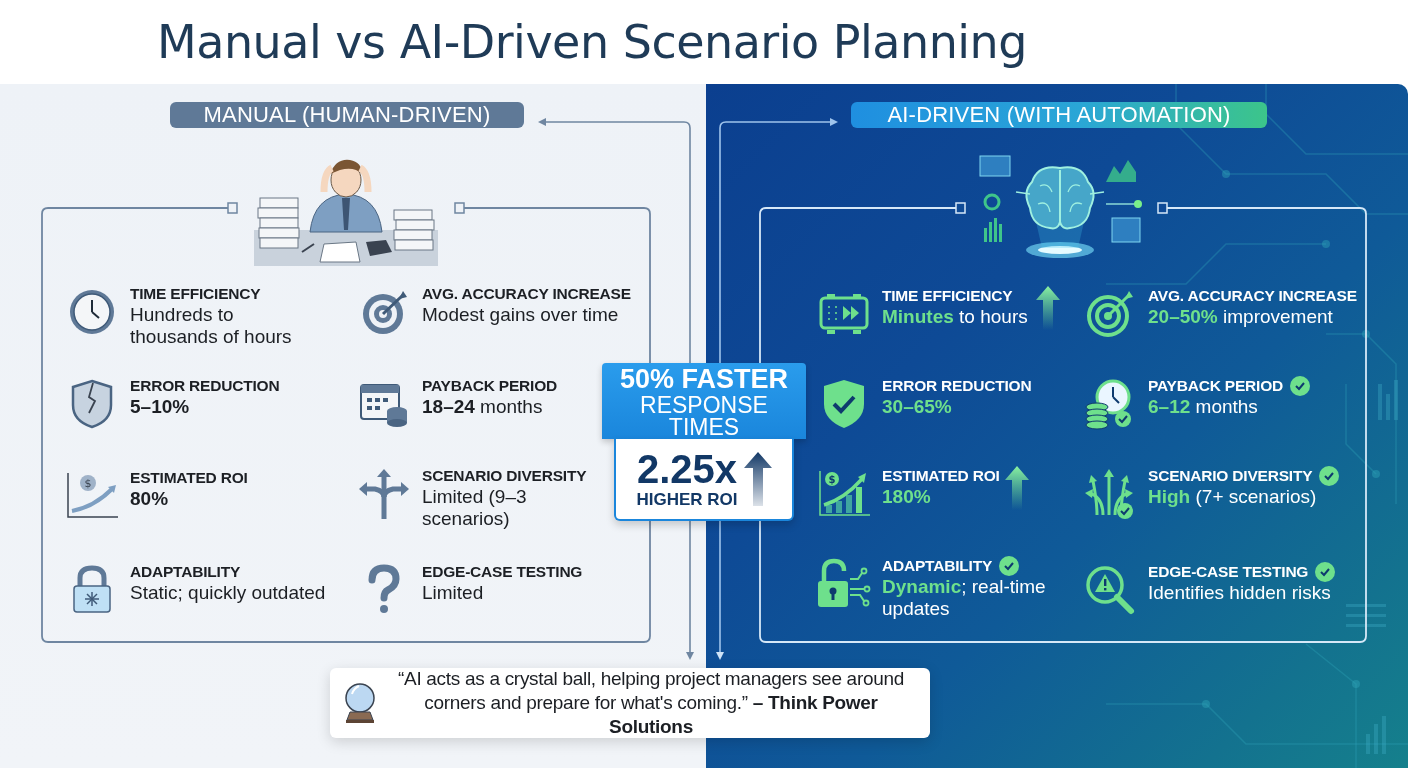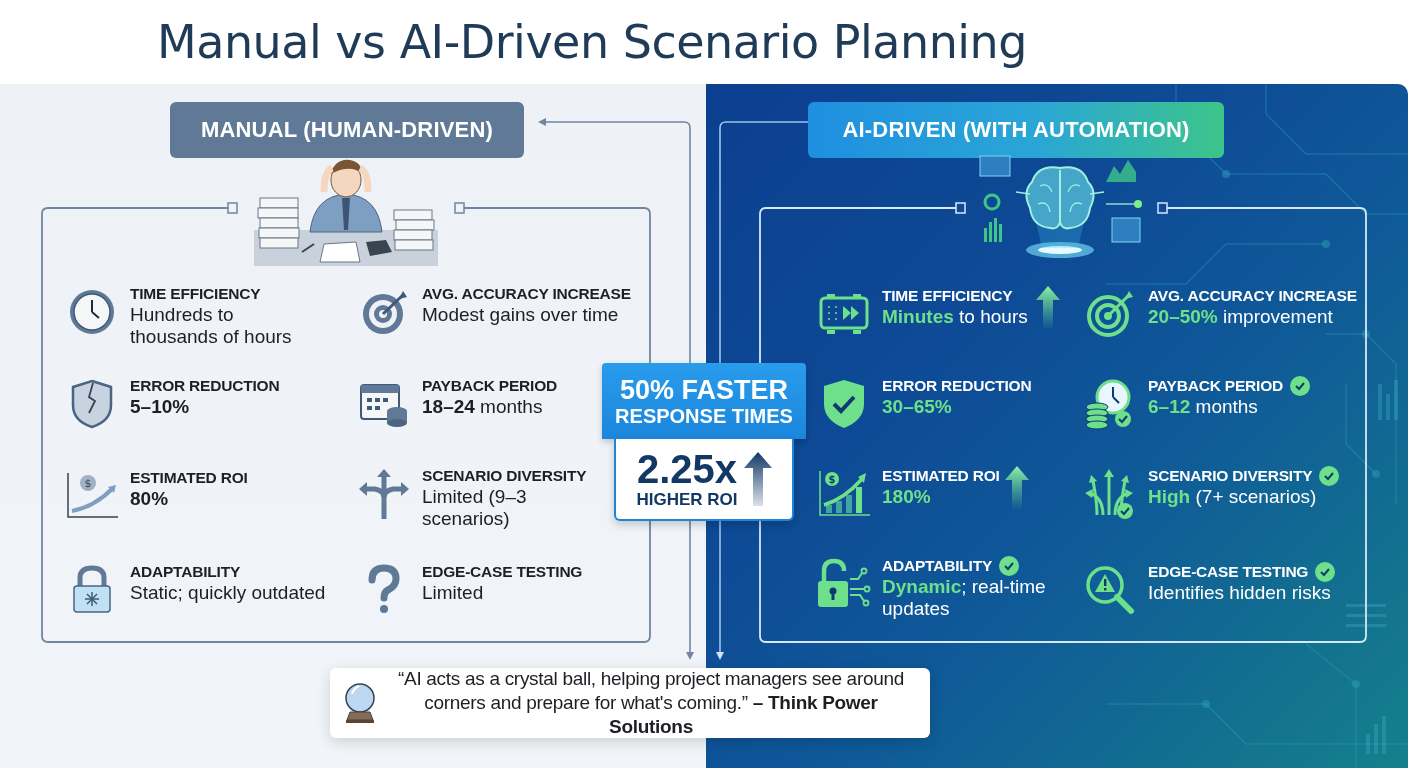--- a/index.html
+++ b/index.html
@@ -21,25 +21,25 @@
     position: absolute; left: 706px; top: 84px; width: 702px; height: 684px;
     background: linear-gradient(135deg, #0b3f8f 0%, #0e4a96 35%, #0f5a98 60%, #13728f 85%, #15808c 100%);
     border-top-right-radius: 10px;
     overflow: hidden;
   }
 
   
   .circuit { position: absolute; inset: 0; }
 
   .pill {
-    position: absolute; height: 56px; display: flex; align-items: center; justify-content: center;
-    font-weight: 700; font-size: 22px; color: #ffffff; border-radius: 6px; letter-spacing: 0.2px;
+    position: absolute; height: 26px; display: flex; align-items: center; justify-content: center;
+    font-weight: 400; font-size: 22px; color: #ffffff; border-radius: 6px; letter-spacing: 0.2px;
   }
   .pill-manual { left: 170px; top: 102px; width: 354px; background: #5f7997; }
-  .pill-ai { left: 808px; top: 102px; width: 416px; background: linear-gradient(90deg, #1f8fe0 0%, #2aa6d6 55%, #3cc58a 100%); }
+  .pill-ai { left: 851px; top: 102px; width: 416px; background: linear-gradient(90deg, #1f8fe0 0%, #2aa6d6 55%, #3cc58a 100%); }
 
   .metric { position: absolute; display: flex; align-items: flex-start; }
   .metric .ic { width: 56px; height: 56px; margin-right: 10px; flex: 0 0 56px; display: flex; align-items: center; justify-content: center; }
   .metric .txt { display: flex; flex-direction: column; }
   .m-label { font-size: 15.5px; font-weight: 700; letter-spacing: -0.2px; line-height: 20px; display: flex; align-items: center; }
   .m-value { font-size: 19px; line-height: 22px; }
   .left .m-label { color: #1c1f24; }
   .left .m-value { color: #1c1f24; }
   .right .m-label { color: #ffffff; }
   .right .m-value { color: #ffffff; }
@@ -49,21 +49,21 @@
   .check { display: inline-flex; width: 20px; height: 20px; border-radius: 50%; background: #6ee08c; margin-left: 7px; align-items: center; justify-content: center; }
 
   .badge { position: absolute; left: 602px; top: 363px; width: 204px; }
   .badge-top {
     background: linear-gradient(180deg, #2a9cec 0%, #1a86dc 100%);
     height: 76px; border-radius: 4px 4px 0 0; color: #fff; text-align: center;
     display: flex; flex-direction: column; justify-content: center; align-items: center;
     box-shadow: 0 3px 6px rgba(0,0,0,0.2);
   }
   .badge-top .b1 { font-size: 27px; font-weight: 700; line-height: 30px; }
-  .badge-top .b2 { font-size: 20px; font-weight: 700; line-height: 22px; text-align: center; }
+  .badge-top .b2 { font-size: 23px; font-weight: 400; line-height: 22px; text-align: center; }
   .badge-bottom {
     margin: 0 12px; background: #ffffff; border: 2px solid #1a86dc; border-top: none;
     height: 82px; border-radius: 0 0 6px 6px; display: flex; align-items: center; justify-content: center;
     box-shadow: 0 4px 8px rgba(0,0,0,0.18);
   }
   .badge-bottom .bb-text { display: flex; flex-direction: column; align-items: center; }
   .badge-bottom .b3 { font-size: 40px; font-weight: 700; color: #123866; line-height: 42px; }
   .badge-bottom .b4 { font-size: 17px; font-weight: 700; color: #123866; line-height: 20px; }
 
   .quote {

